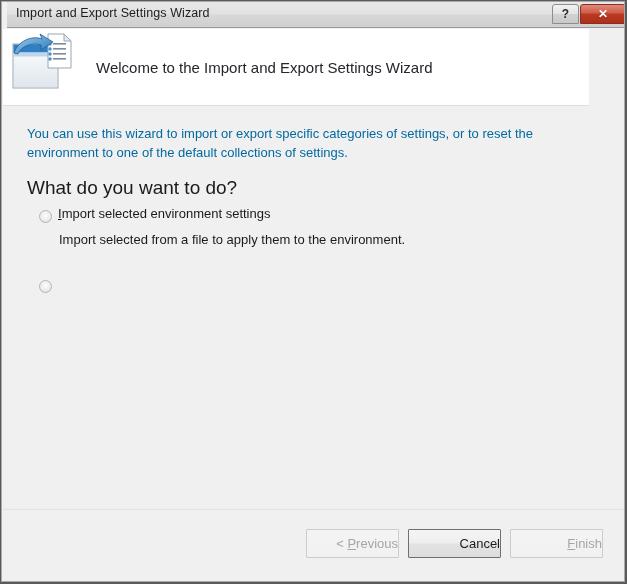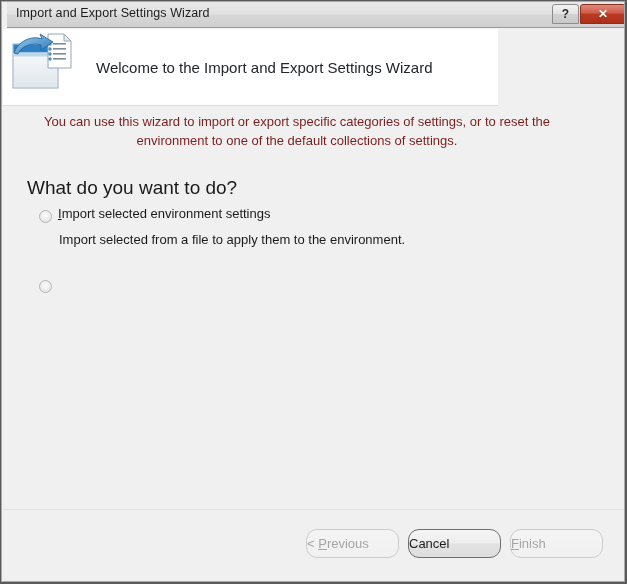--- a/index.html
+++ b/index.html
@@ -89,21 +89,21 @@
     text-align: center;
     cursor: default;
     text-shadow: 0 1px 1px rgba(0,0,0,0.35);
   }
 
   
   .header {
     position: absolute;
     left: 2px;
     top: 28px;
-    width: 495px;
+    width: 586px;
     height: 76px;
     background: #ffffff;
     border-bottom: 1px solid #dcdcdc;
   }
   .header-icon {
     position: absolute;
     left: 9px;
     top: 3px;
     width: 64px;
     height: 58px;
@@ -122,26 +122,25 @@
     position: absolute;
     left: 2px;
     top: 105px;
     width: 621px;
     height: 403px;
     background: #f0f0f0;
   }
   .intro {
     position: absolute;
     left: 24px;
-    top: 6px;
+    top: 18px;
     width: 540px;
     font-size: 13px;
     line-height: 19px;
-    color: #7f1d1d;
-    text-align: center;
+    color: #0369a1;
   }
   .question {
     position: absolute;
     left: 24px;
     top: 71px;
     font-size: 19px;
     color: #1a1a1a;
   }
 
   .options {
@@ -218,24 +217,24 @@
   }
   .btn {
     width: 93px;
     height: 29px;
     box-sizing: border-box;
     font-family: "Liberation Sans", sans-serif;
     font-size: 13px;
     color: #1c1c1c;
     background: linear-gradient(to bottom, #f5f5f5 0%, #eeeeee 48%, #e2e2e2 52%, #dedede 100%);
     border: 1px solid #a8a8a8;
-    border-radius: 11px;
+    border-radius: 1px;
     cursor: default;
     padding: 0;
-    text-align: left;
+    text-align: right;
     line-height: 27px;
   }
   .btn.disabled {
     color: #a6a6a6;
     background: linear-gradient(to bottom, #f4f4f4 0%, #f1f1f1 100%);
     border-color: #cccccc;
   }
   .btn.default {
     border: 1px solid #3c9fd4;
     box-shadow: inset 0 0 0 1px #ffffff, 0 0 2px rgba(60,159,212,0.55);

